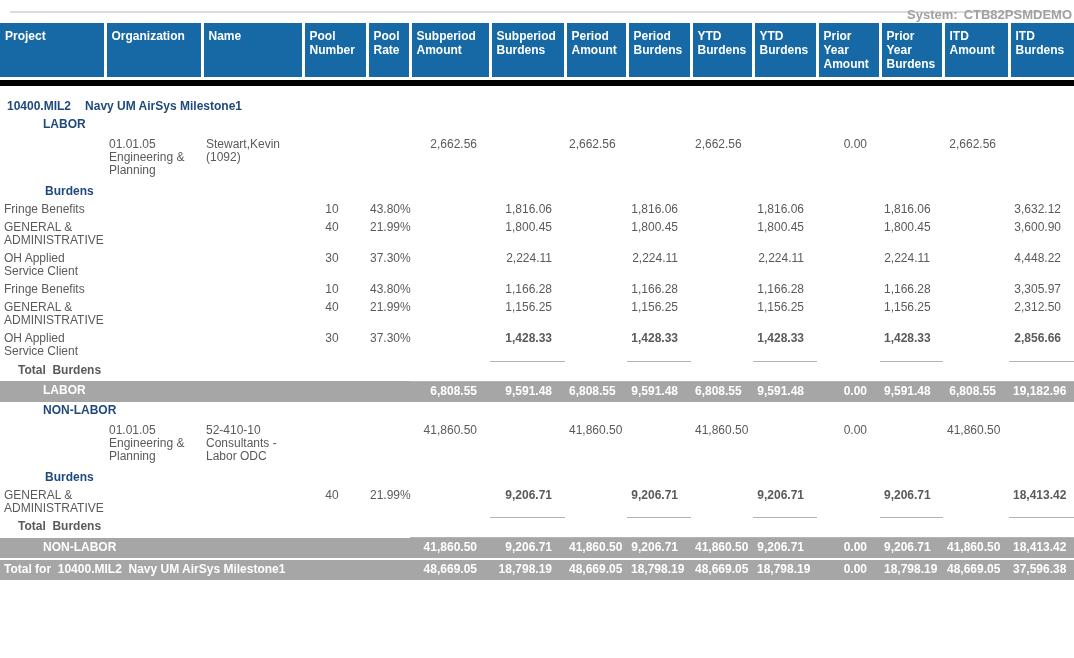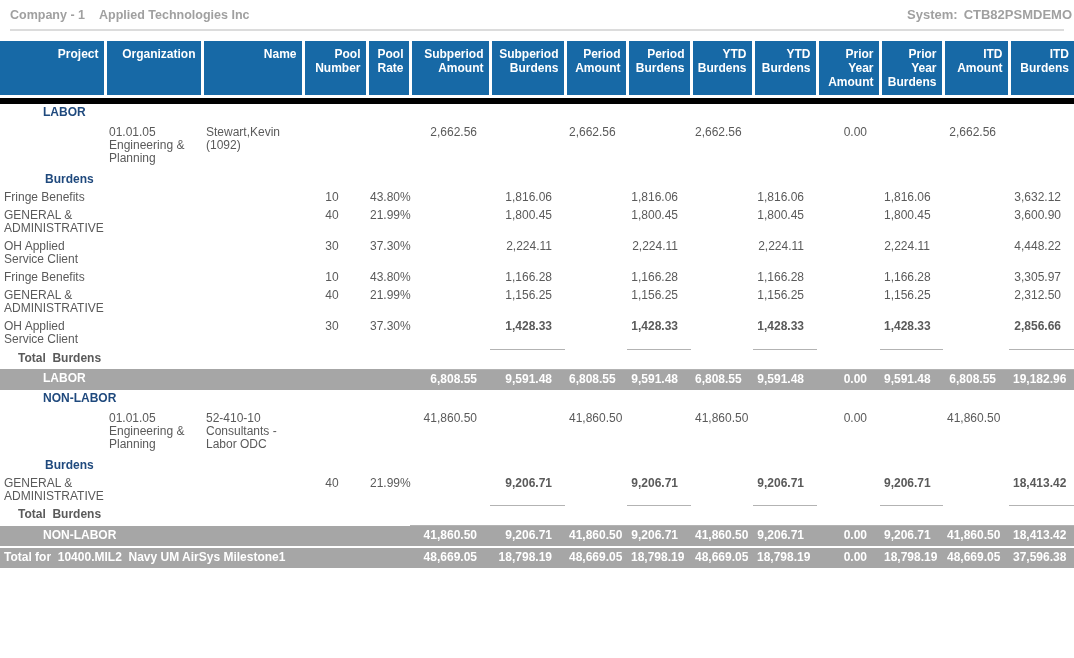--- a/index.html
+++ b/index.html
@@ -19,21 +19,21 @@
   .top{position:relative;padding:5px 10px 0 10px;}
   .report-title{color:var(--title-blue);font-size:25px;font-weight:400;line-height:30px;}
   .subtitle{margin-top:3px;font-size:12.5px;font-weight:bold;color:var(--muted-gray);line-height:15px;}
   .subtitle .company-name{margin-left:14px;}
   .system{position:absolute;top:7px;right:2px;font-size:13px;font-weight:bold;color:var(--muted-gray);}
   .system .system-value{margin-left:6px;}
   .top-rule{border-bottom:2px solid #dcdcdc;margin-top:6px;}
 
   
   table.rpt{width:1074px;table-layout:fixed;border-collapse:collapse;margin-top:10px;font-size:12px;color:var(--body-text);}
-  .rpt th{background:var(--header-bg);color:#fff;font-weight:bold;font-size:12px;line-height:14px;text-align:right;vertical-align:top;padding:6px 5px;}
+  .rpt th{background:var(--header-bg);color:#fff;font-weight:bold;font-size:12px;line-height:14px;text-align:left;vertical-align:top;padding:6px 5px;}
   .rpt th + th{border-left:3px solid #fff;}
   .rpt td{vertical-align:top;line-height:13px;padding:2px 4px;word-wrap:normal;}
   tr.gap-row td{padding:0;height:3px;}
   tr.divider td{padding:0;height:6px;background:#000;}
 
   tr.project-row td{padding:14px 4px 3px 7px;color:var(--section-navy);font-weight:bold;}
   tr.project-row .project-desc{margin-left:14px;}
   tr.section-row td{padding:2px 4px 3px 43px;color:var(--section-navy);font-weight:bold;}
   tr.subhead-row td{padding:3px 4px 3px 45px;color:var(--section-navy);font-weight:bold;}
   tr.total-burdens-row td{padding:2px 4px 4px 18px;color:var(--body-text);font-weight:bold;white-space:pre-wrap;}
@@ -51,23 +51,20 @@
   tr.bar td.rule-top{border-top:1px solid #b3b3b3;}
   tr.bar.sep td{border-bottom:2px solid #fff;}
   tr.bar td.grand-label{padding-left:4px;white-space:pre-wrap;}
 </style>
 </head>
 <body>
 
 <div class="page">
 
   <div class="top">
-    <div class="subtitle">
-      <span>Company - 1</span><span class="company-name">Applied Technologies Inc</span>
-    </div>
     <div class="system">
       <span>System:</span><span class="system-value">CTB82PSMDEMO</span>
     </div>
     <div class="top-rule"></div>
   </div>
 
   <table class="rpt">
     <colgroup>
       <col style="width:105px">
         <col style="width:97px">
@@ -105,20 +102,25 @@
       <th>ITD Burdens</th>
     </tr>
 
     <tr class="gap-row">
           <td colspan="15"></td>
         </tr>
     <tr class="divider">
           <td colspan="15"></td>
         </tr>
 
+    <tr class="project-row">
+      <td colspan="15">
+        <span>10400.MIL2</span><span class="project-desc">Navy UM AirSys Milestone1</span>
+      </td>
+    </tr>
 
     <tr class="section-row">
       <td colspan="15">LABOR</td>
     </tr>
 
 
     <tr class="detail">
       <td class="first"></td>
       <td>01.01.05 Engineering &amp; Planning</td>
       <td>Stewart,Kevin (1092)</td>

